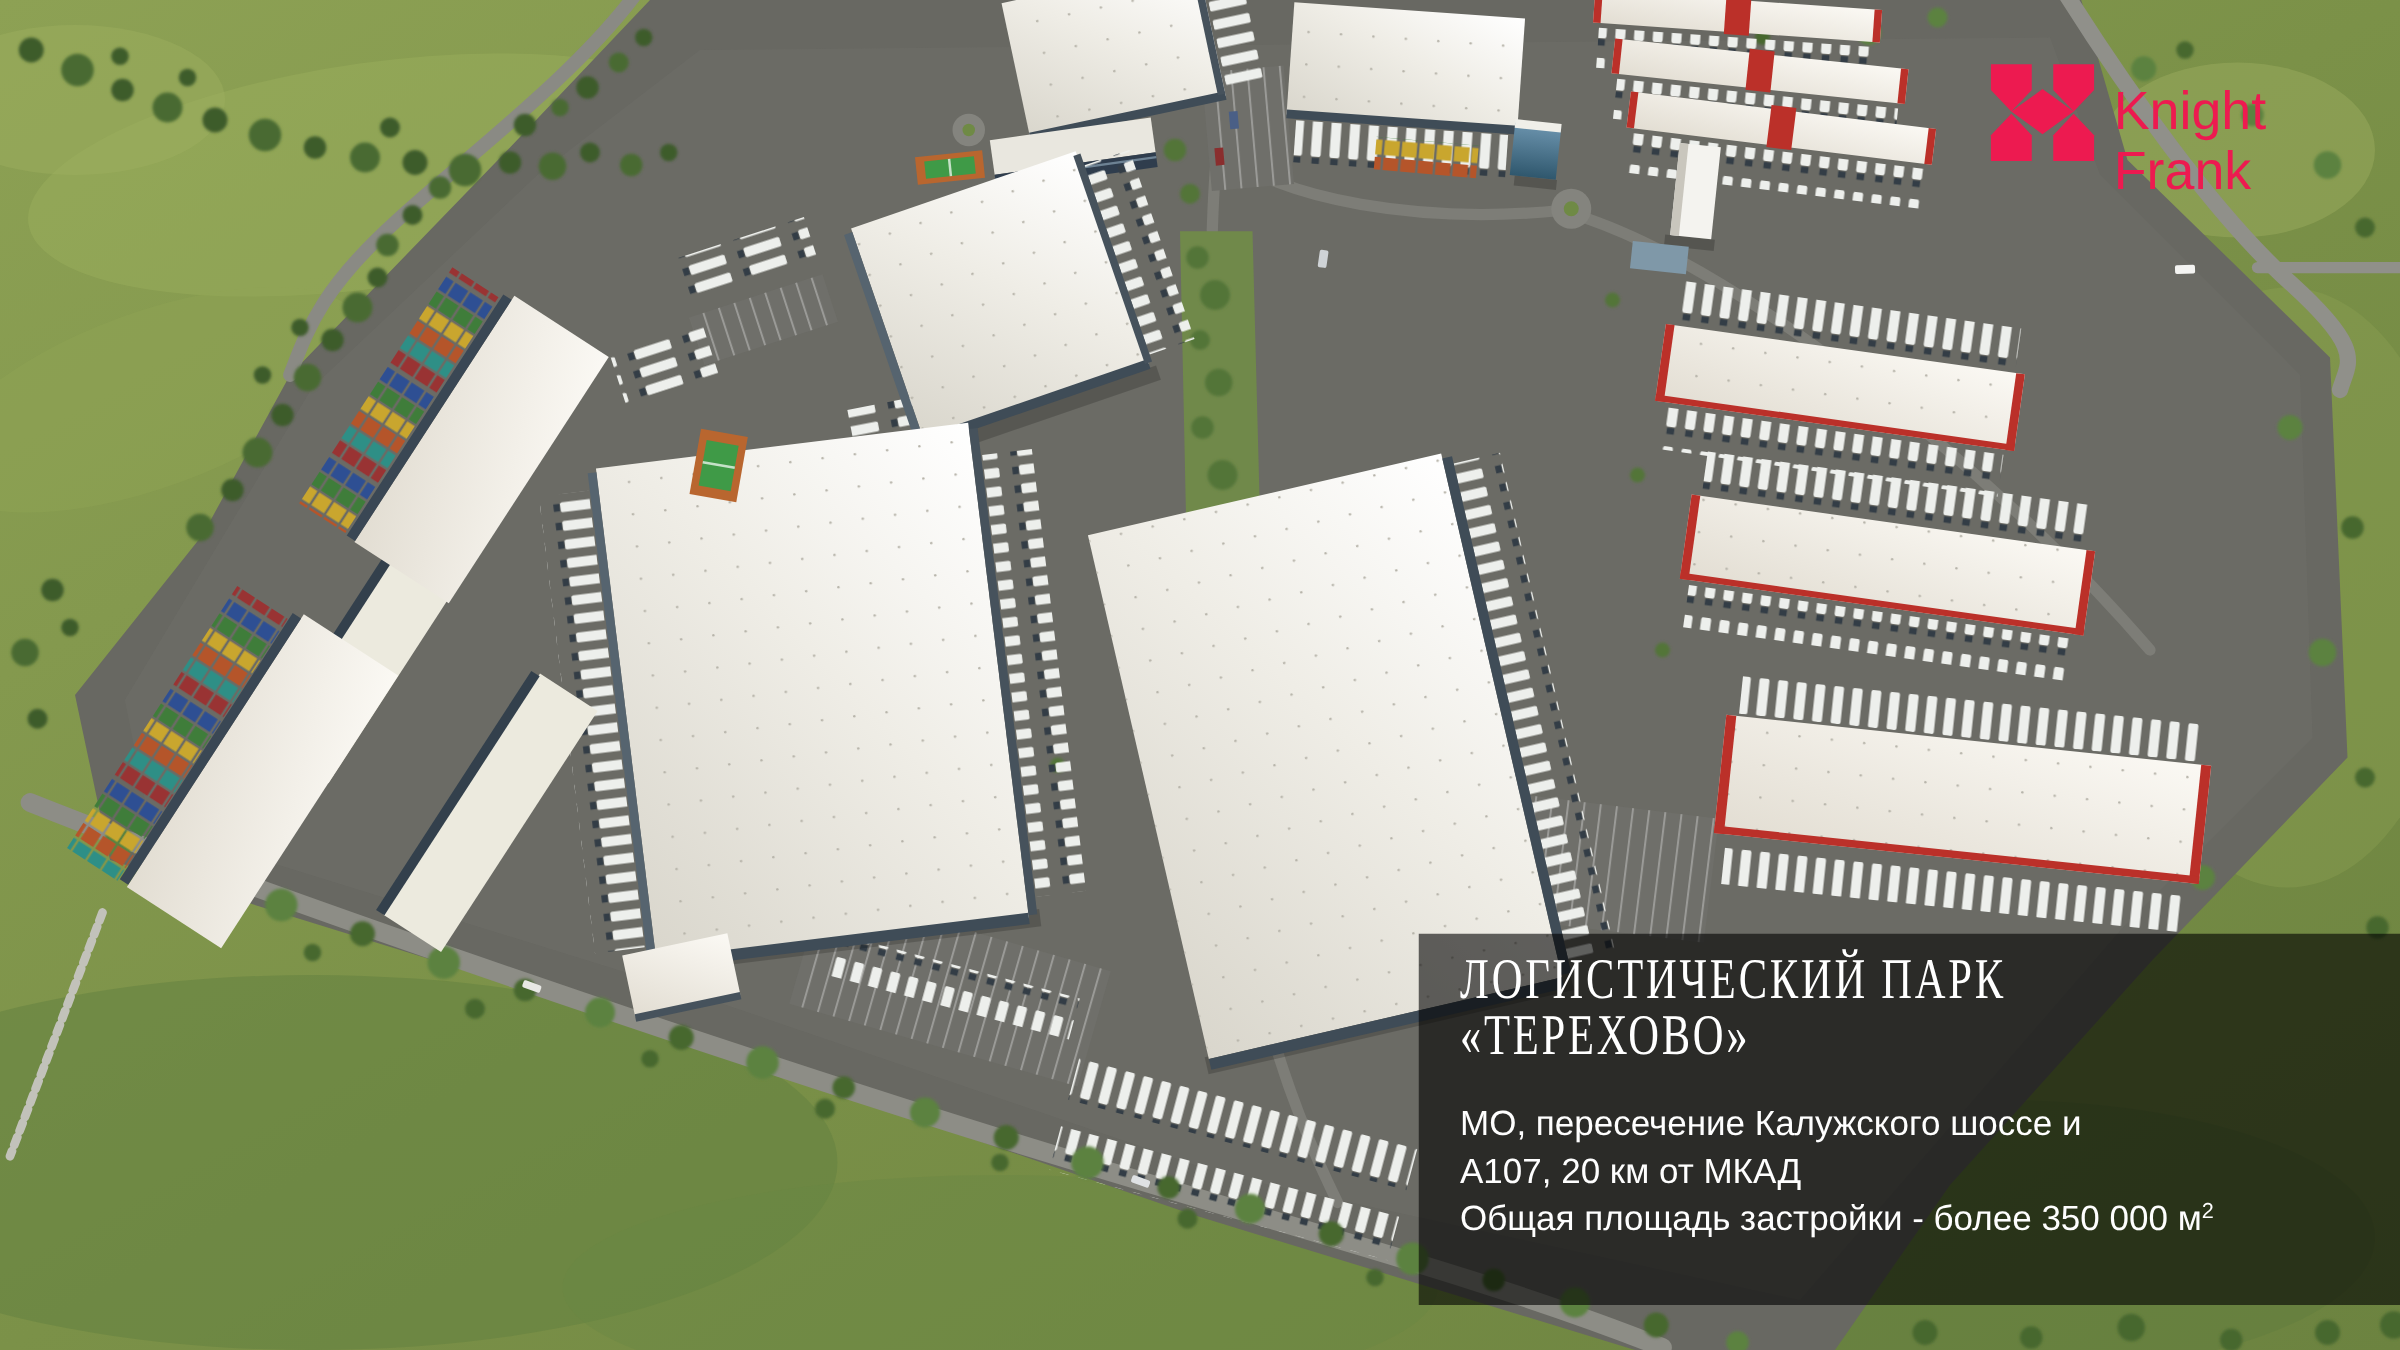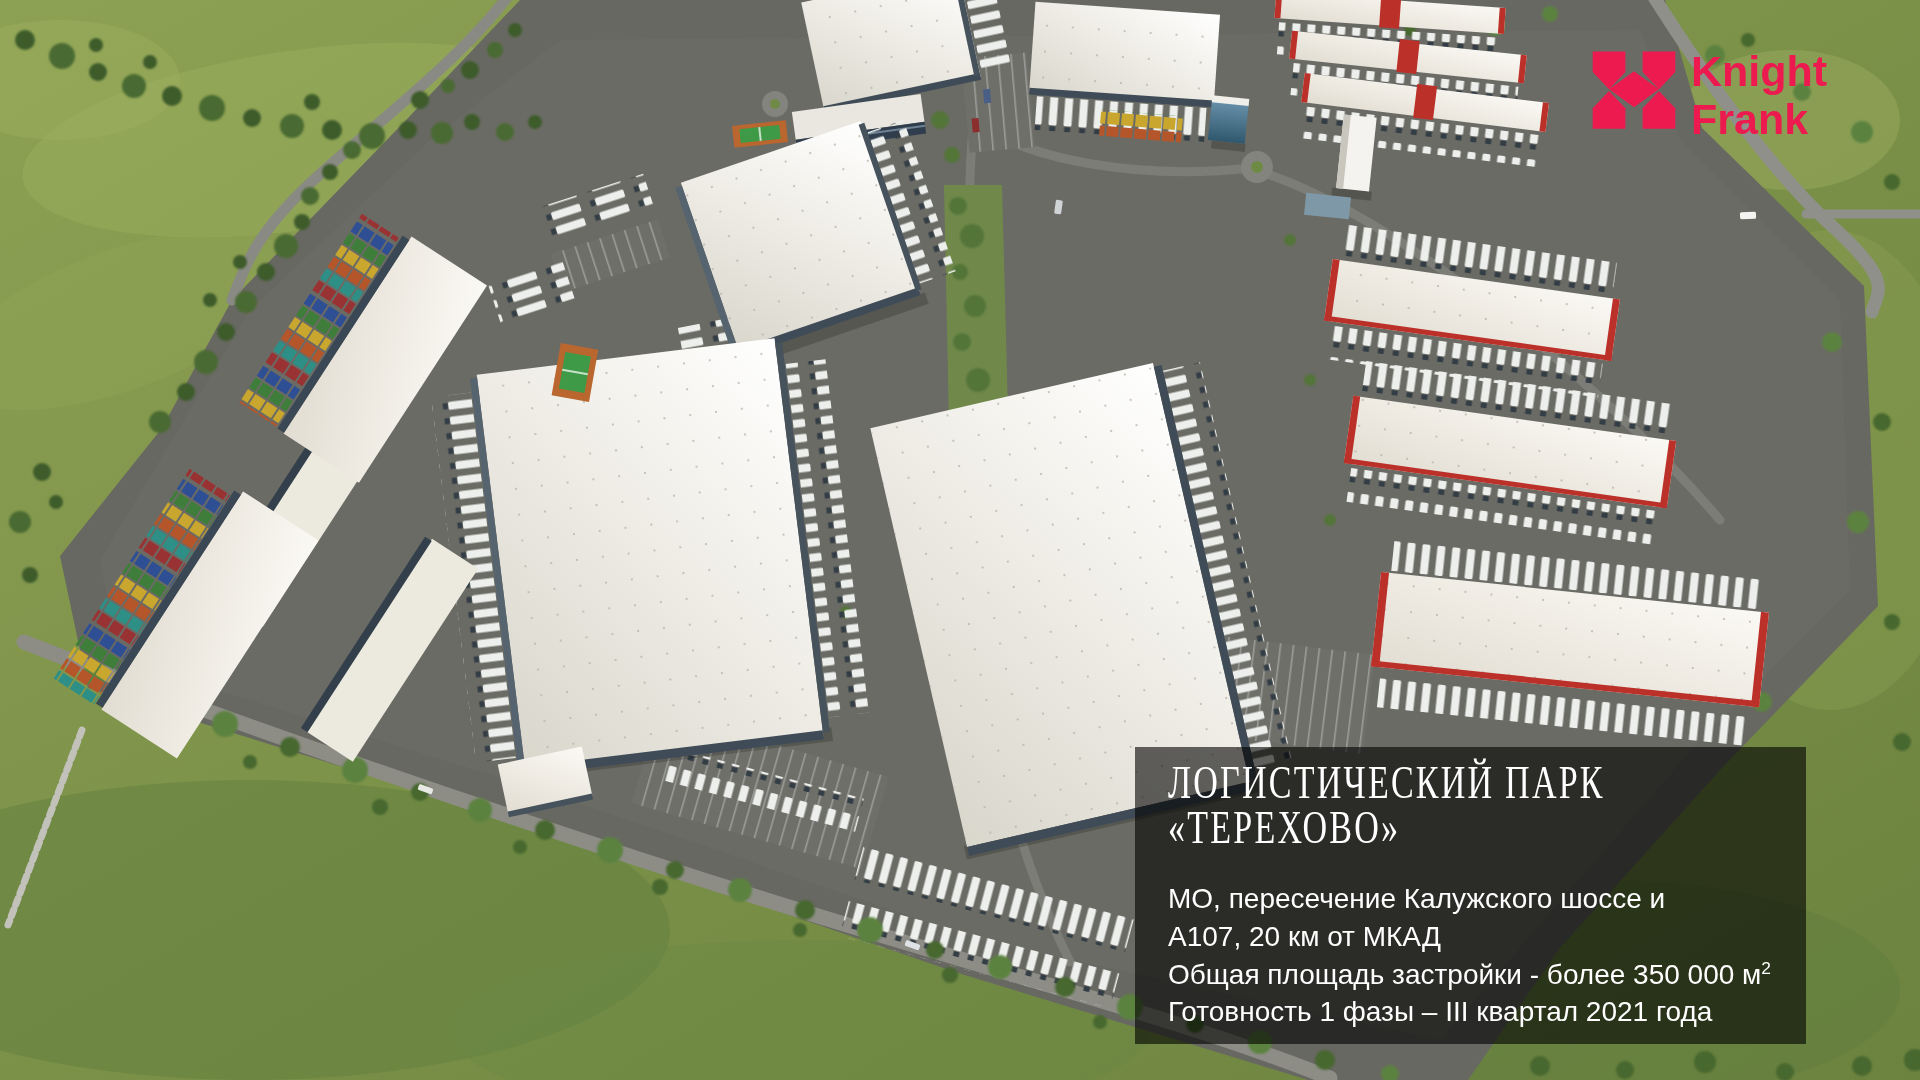--- a/index.html
+++ b/index.html
@@ -2,24 +2,24 @@
 <html><head>
 <meta charset="utf-8">
 <style>
   html,body{margin:0;padding:0;background:#222}
   .stage{position:relative;width:1920px;height:1080px;overflow:hidden;
          font-family:"Liberation Sans",sans-serif;background:#7f934c}
   .scene{position:absolute;left:0;top:0}
   
   .logo{position:absolute;left:1591px;top:46px;display:flex;align-items:flex-start}
   .logo .mark{width:86px;height:90px;flex:0 0 auto}
-  .logo .wordmark{margin:1px 0 0 14px;font-weight:bold;font-size:43px;line-height:48px;
+  .logo .wordmark{margin:19px 0 0 14px;font-weight:normal;font-size:43px;line-height:48px;
                   color:#ED1A50;letter-spacing:0;white-space:nowrap}
   
-  .overlay{position:absolute;left:1135px;top:747px;width:671px;height:297px;
+  .overlay{position:absolute;left:1135px;top:747px;width:785px;height:297px;
            background:rgba(0,0,0,.6);color:#fff;box-sizing:border-box;
            padding:13px 26px 0 33px}
   .title{font-family:"Liberation Serif","DejaVu Serif",serif;font-weight:400;
          font-size:46px;line-height:45px;letter-spacing:3px;color:#fff;
          transform:scaleX(.74);transform-origin:0 0;white-space:nowrap}
   .info{margin-top:27px;font-size:28px;line-height:31.5px;color:#fefefe;white-space:nowrap}
   .info sup{font-size:.62em}
 </style>
 </head>
 <body>
@@ -446,17 +446,16 @@
 
 <div class="overlay">
   <div class="title">
     <div>ЛОГИСТИЧЕСКИЙ ПАРК</div>
     <div>«ТЕРЕХОВО»</div>
   </div>
   <div class="info">
     <div><span>МО, пересечение Калужского шоссе и</span><sup></sup></div>
     <div><span>А107, 20 км от МКАД</span><sup></sup></div>
     <div><span>Общая площадь застройки - более 350 000 м</span><sup>2</sup></div>
-    <div><span>Готовность 1 фазы – III квартал 2021 года</span><sup></sup></div>
   </div>
 </div>
 
 </div>
 
 </body></html>

